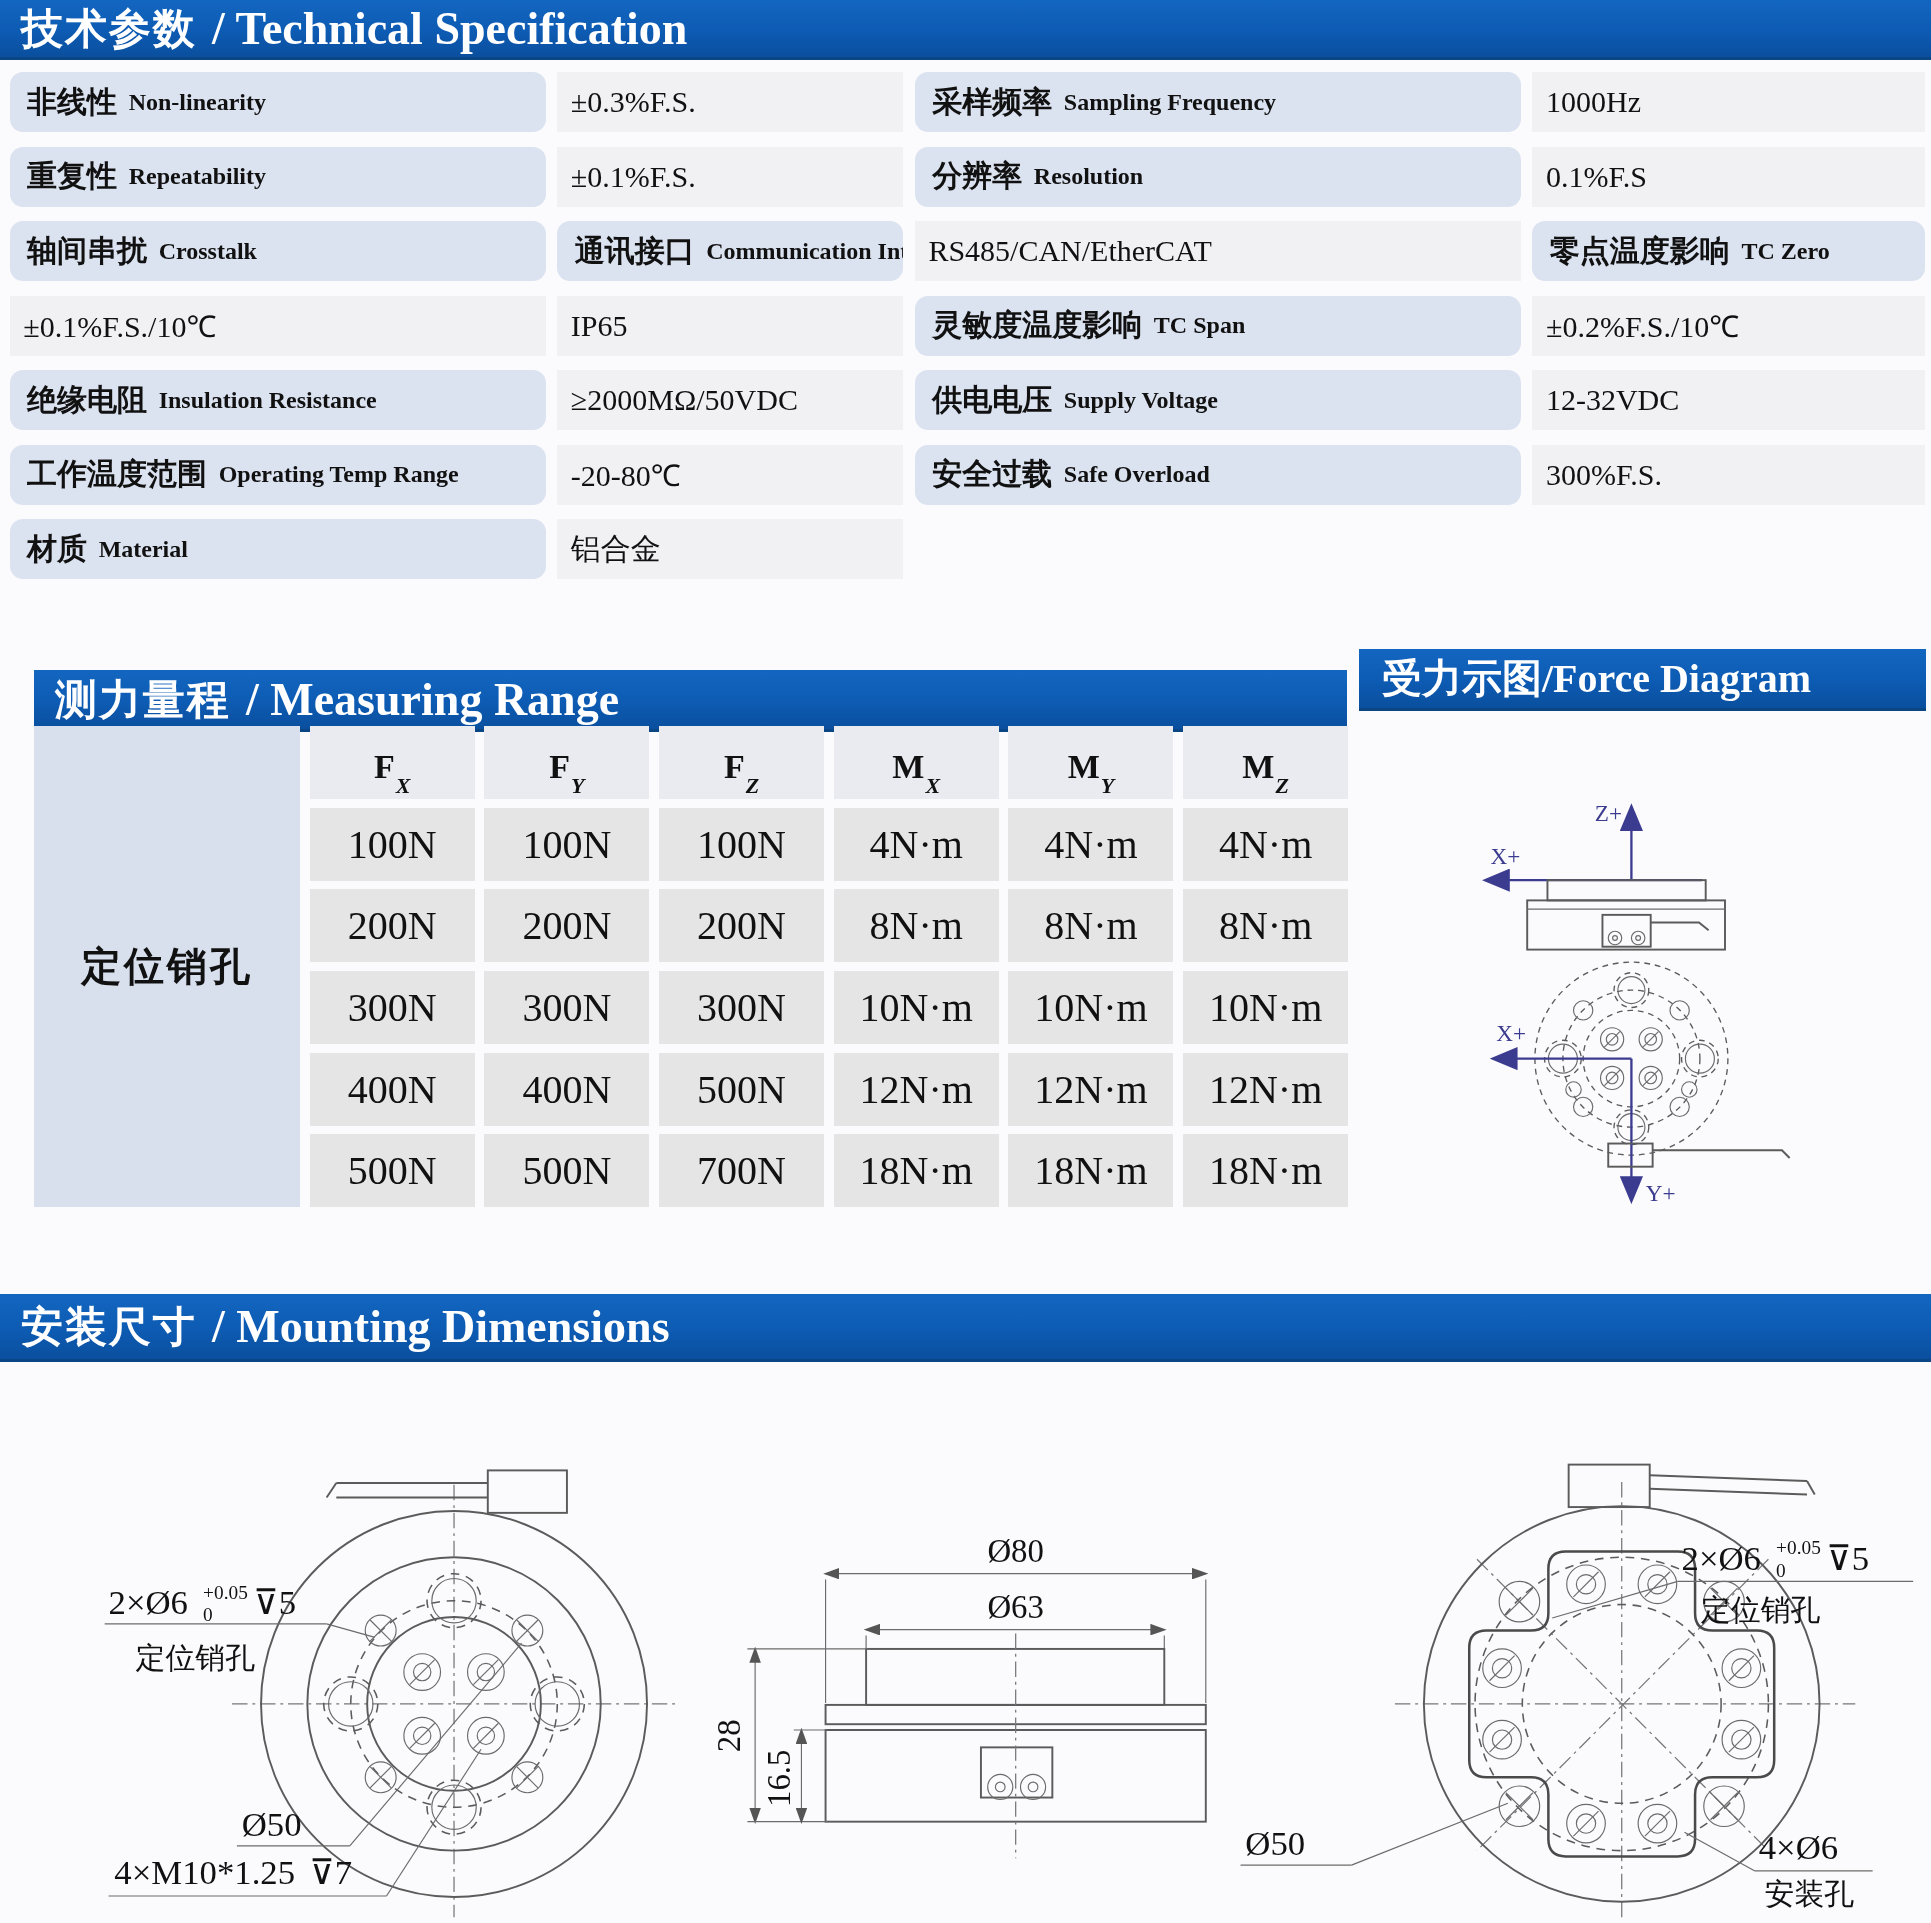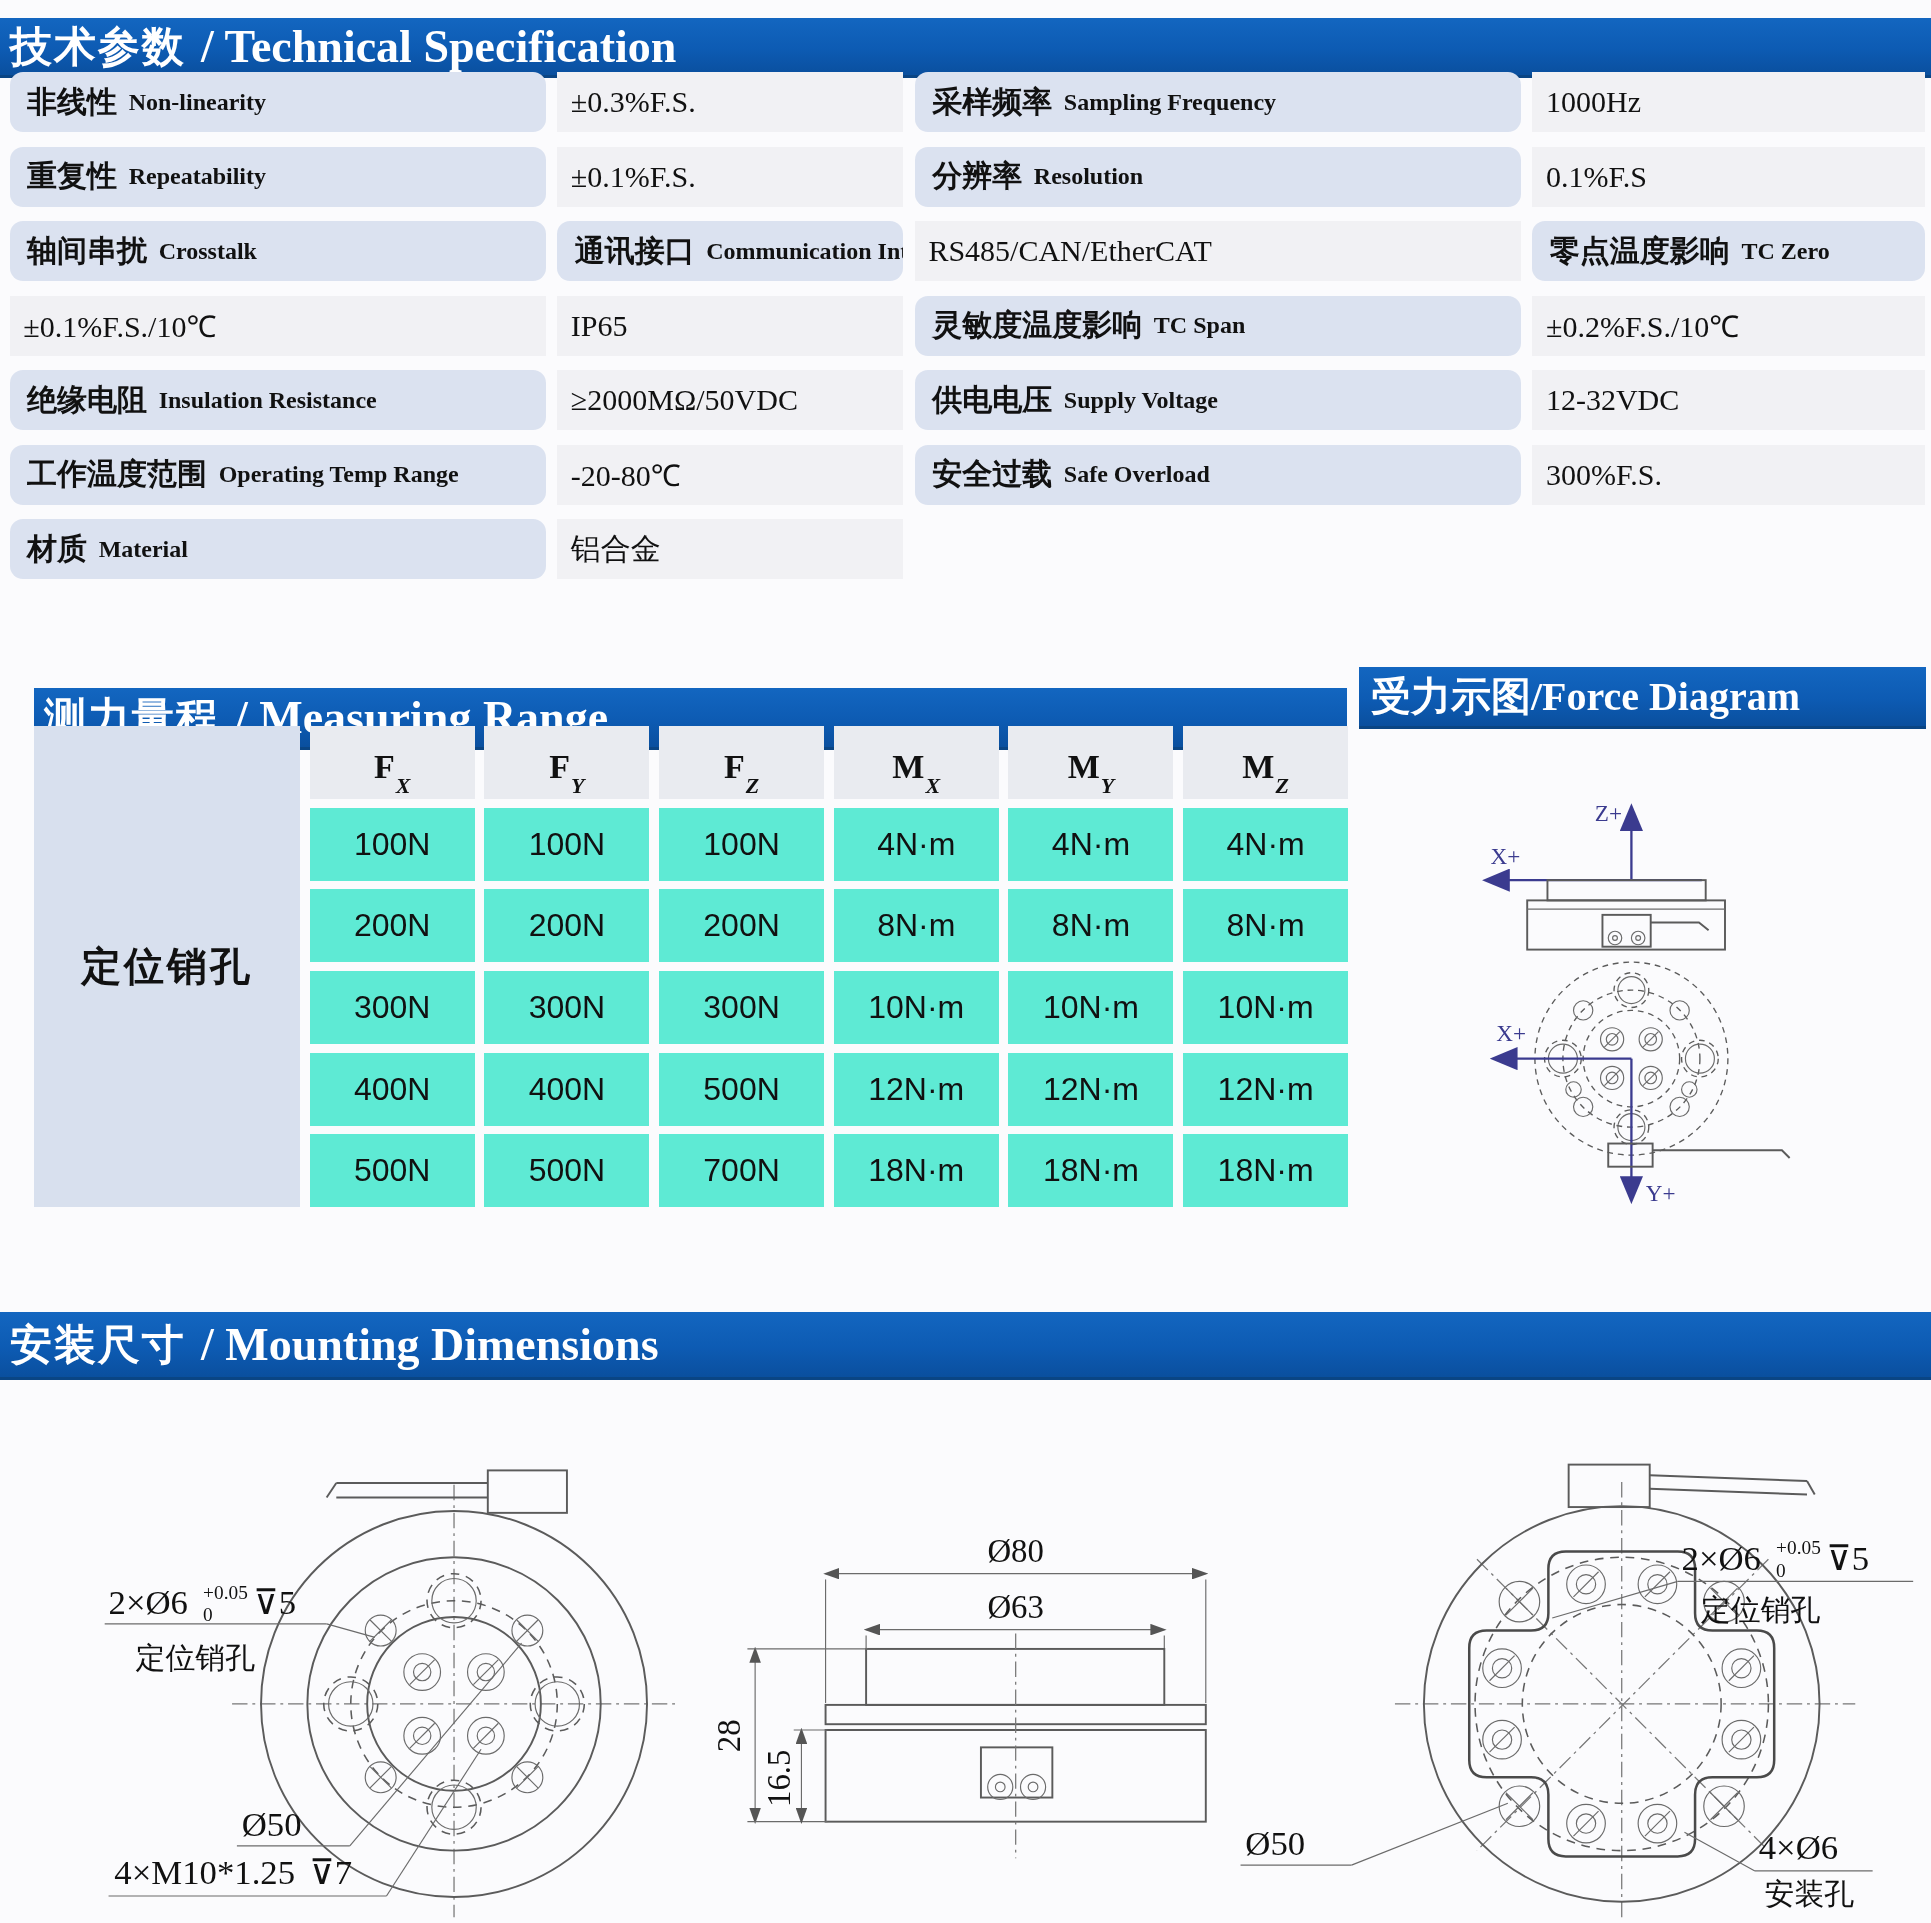--- a/index.html
+++ b/index.html
@@ -9,23 +9,22 @@
     font-family:"Liberation Sans", sans-serif;
     color:#111;
   }
   .abs{position:absolute;}
   
   .bluebar{
     background:linear-gradient(180deg,#1366c0 0%,#0d5bb3 55%,#0a4f9e 100%);
     border-bottom:3.9px solid #0a4584;
     color:#fff;
     display:flex;align-items:center;
-    padding-left:10px;box-sizing:border-box;
+    padding-left:21px;box-sizing:border-box;
     white-space:nowrap;
-    margin-top:18px;
   }
   .bluebar .zh{font-size:42px;font-weight:bold;letter-spacing:1.9px;font-family:"Liberation Sans",sans-serif;}
   .bluebar .en{font-size:46px;font-weight:bold;margin-left:15.4px;font-family:"Liberation Serif",serif;}
   
   #spec-grid{
     display:grid;
     grid-template-columns:536px 346px 606px 393px;
     grid-auto-rows:60px;
     column-gap:11.6px;row-gap:14.5px;
   }
@@ -52,22 +51,22 @@
     background:#d8e0ee;display:flex;align-items:center;justify-content:center;
     font-size:40px;font-weight:bold;letter-spacing:2.9px;
   }
   .mr-head{
     background:#e9ebf0;display:flex;align-items:flex-end;justify-content:center;
     font-family:"Liberation Serif",serif;font-size:34px;font-weight:bold;
     padding-bottom:13.5px;box-sizing:border-box;
   }
   .mr-head sub{font-size:22px;font-style:italic;line-height:0;margin-left:1px;}
   .mr-cell{
-    background:#5eead4;display:flex;align-items:center;justify-content:center;
-    font-family:Liberation Sans, sans-serif;font-size:32px;
+    background:#e5e5e5;display:flex;align-items:center;justify-content:center;
+    font-family:Liberation Serif, serif;font-size:40px;
   }
   
   .ln{stroke:#5b5b5b;stroke-width:2;fill:none;}
   .lnb{stroke:#4a4a4a;stroke-width:2.6;fill:none;}
   .thin{stroke:#6b6b6b;stroke-width:1.2;fill:none;}
   .cl{stroke:#777;stroke-width:1.3;fill:none;stroke-dasharray:16 5 3 5;}
   .dash{stroke:#5b5b5b;stroke-width:1.6;fill:none;stroke-dasharray:9 7;}
   .dashf{stroke:#5b5b5b;stroke-width:1.4;fill:none;stroke-dasharray:6 5;}
   .axis{stroke:#3b3b8f;stroke-width:2.4;fill:none;}
   .axis-txt{font-family:"Liberation Serif",serif;font-size:24px;fill:#3b3b8f;}

